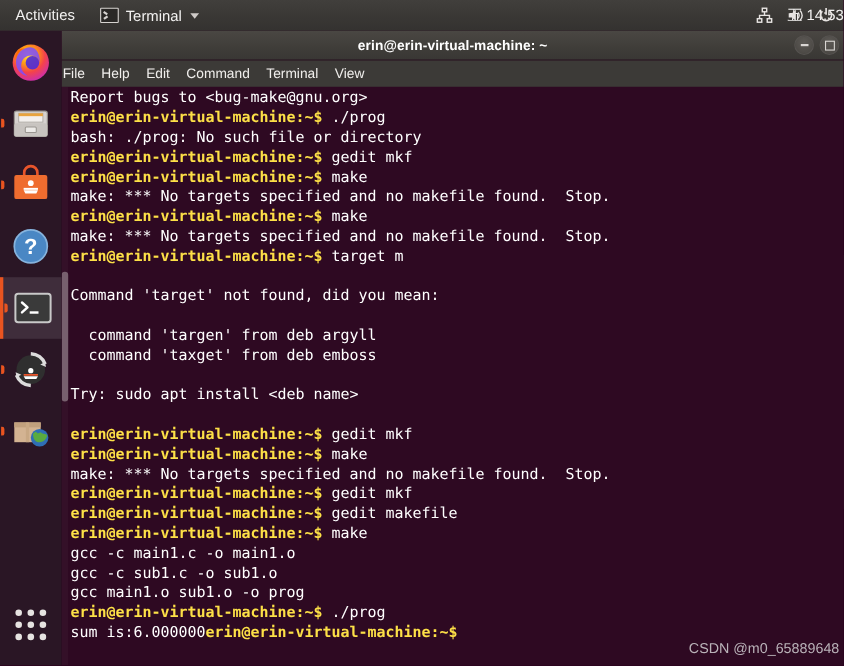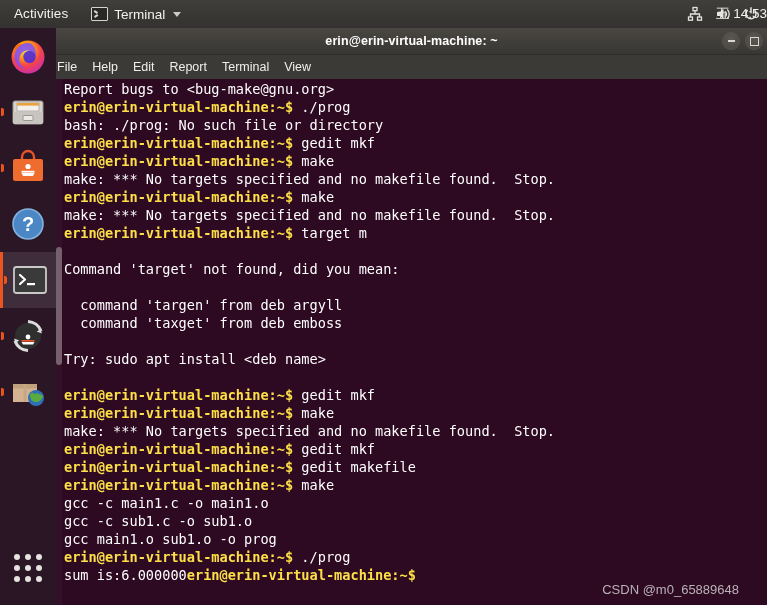--- a/index.html
+++ b/index.html
@@ -243,21 +243,21 @@
     white-space: pre;
     color: #ffffff;
     letter-spacing: 0px;
   }
   #term-text .line { height: 18px; }
   .p { color: #fde047; font-weight: bold; }
   .o { color: #ffffff; }
 
   #watermark {
     position: absolute;
-    right: 28px;
+    right: 4px;
     bottom: 8px;
     color: #b9b2b8;
     font-size: 13px;
     font-family: "Liberation Sans", sans-serif;
     z-index: 20;
   }
 </style>
 </head>
 <body>
 
@@ -396,21 +396,21 @@
       <span class="win-btn">
           <i class="max-glyph"></i>
         </span>
     </div>
   </div>
 
   <div id="menu-bar">
     <span class="menu-item">File</span>
     <span class="menu-item">Help</span>
     <span class="menu-item">Edit</span>
-    <span class="menu-item">Report</span>
+    <span class="menu-item">Command</span>
     <span class="menu-item">Terminal</span>
     <span class="menu-item">View</span>
   </div>
 
   <div id="terminal-body">
     <div id="term-scrollbar">
       <div id="term-scroll-thumb"></div>
     </div>
     <div id="term-text"><div class="line"><span class="o">Report bugs to &lt;bug-make@gnu.org&gt;</span></div><div class="line"><span class="p">erin@erin-virtual-machine:~$ </span><span class="o">./prog</span></div><div class="line"><span class="o">bash: ./prog: No such file or directory</span></div><div class="line"><span class="p">erin@erin-virtual-machine:~$ </span><span class="o">gedit mkf</span></div><div class="line"><span class="p">erin@erin-virtual-machine:~$ </span><span class="o">make</span></div><div class="line"><span class="o">make: *** No targets specified and no makefile found.  Stop.</span></div><div class="line"><span class="p">erin@erin-virtual-machine:~$ </span><span class="o">make</span></div><div class="line"><span class="o">make: *** No targets specified and no makefile found.  Stop.</span></div><div class="line"><span class="p">erin@erin-virtual-machine:~$ </span><span class="o">target m</span></div><div class="line"><span class="o">&nbsp;</span></div><div class="line"><span class="o">Command 'target' not found, did you mean:</span></div><div class="line"><span class="o">&nbsp;</span></div><div class="line"><span class="o">  command 'targen' from deb argyll</span></div><div class="line"><span class="o">  command 'taxget' from deb emboss</span></div><div class="line"><span class="o">&nbsp;</span></div><div class="line"><span class="o">Try: sudo apt install &lt;deb name&gt;</span></div><div class="line"><span class="o">&nbsp;</span></div><div class="line"><span class="p">erin@erin-virtual-machine:~$ </span><span class="o">gedit mkf</span></div><div class="line"><span class="p">erin@erin-virtual-machine:~$ </span><span class="o">make</span></div><div class="line"><span class="o">make: *** No targets specified and no makefile found.  Stop.</span></div><div class="line"><span class="p">erin@erin-virtual-machine:~$ </span><span class="o">gedit mkf</span></div><div class="line"><span class="p">erin@erin-virtual-machine:~$ </span><span class="o">gedit makefile</span></div><div class="line"><span class="p">erin@erin-virtual-machine:~$ </span><span class="o">make</span></div><div class="line"><span class="o">gcc -c main1.c -o main1.o</span></div><div class="line"><span class="o">gcc -c sub1.c -o sub1.o</span></div><div class="line"><span class="o">gcc main1.o sub1.o -o prog</span></div><div class="line"><span class="p">erin@erin-virtual-machine:~$ </span><span class="o">./prog</span></div><div class="line"><span class="o">sum is:6.000000</span><span class="p">erin@erin-virtual-machine:~$</span></div></div>
   </div>

